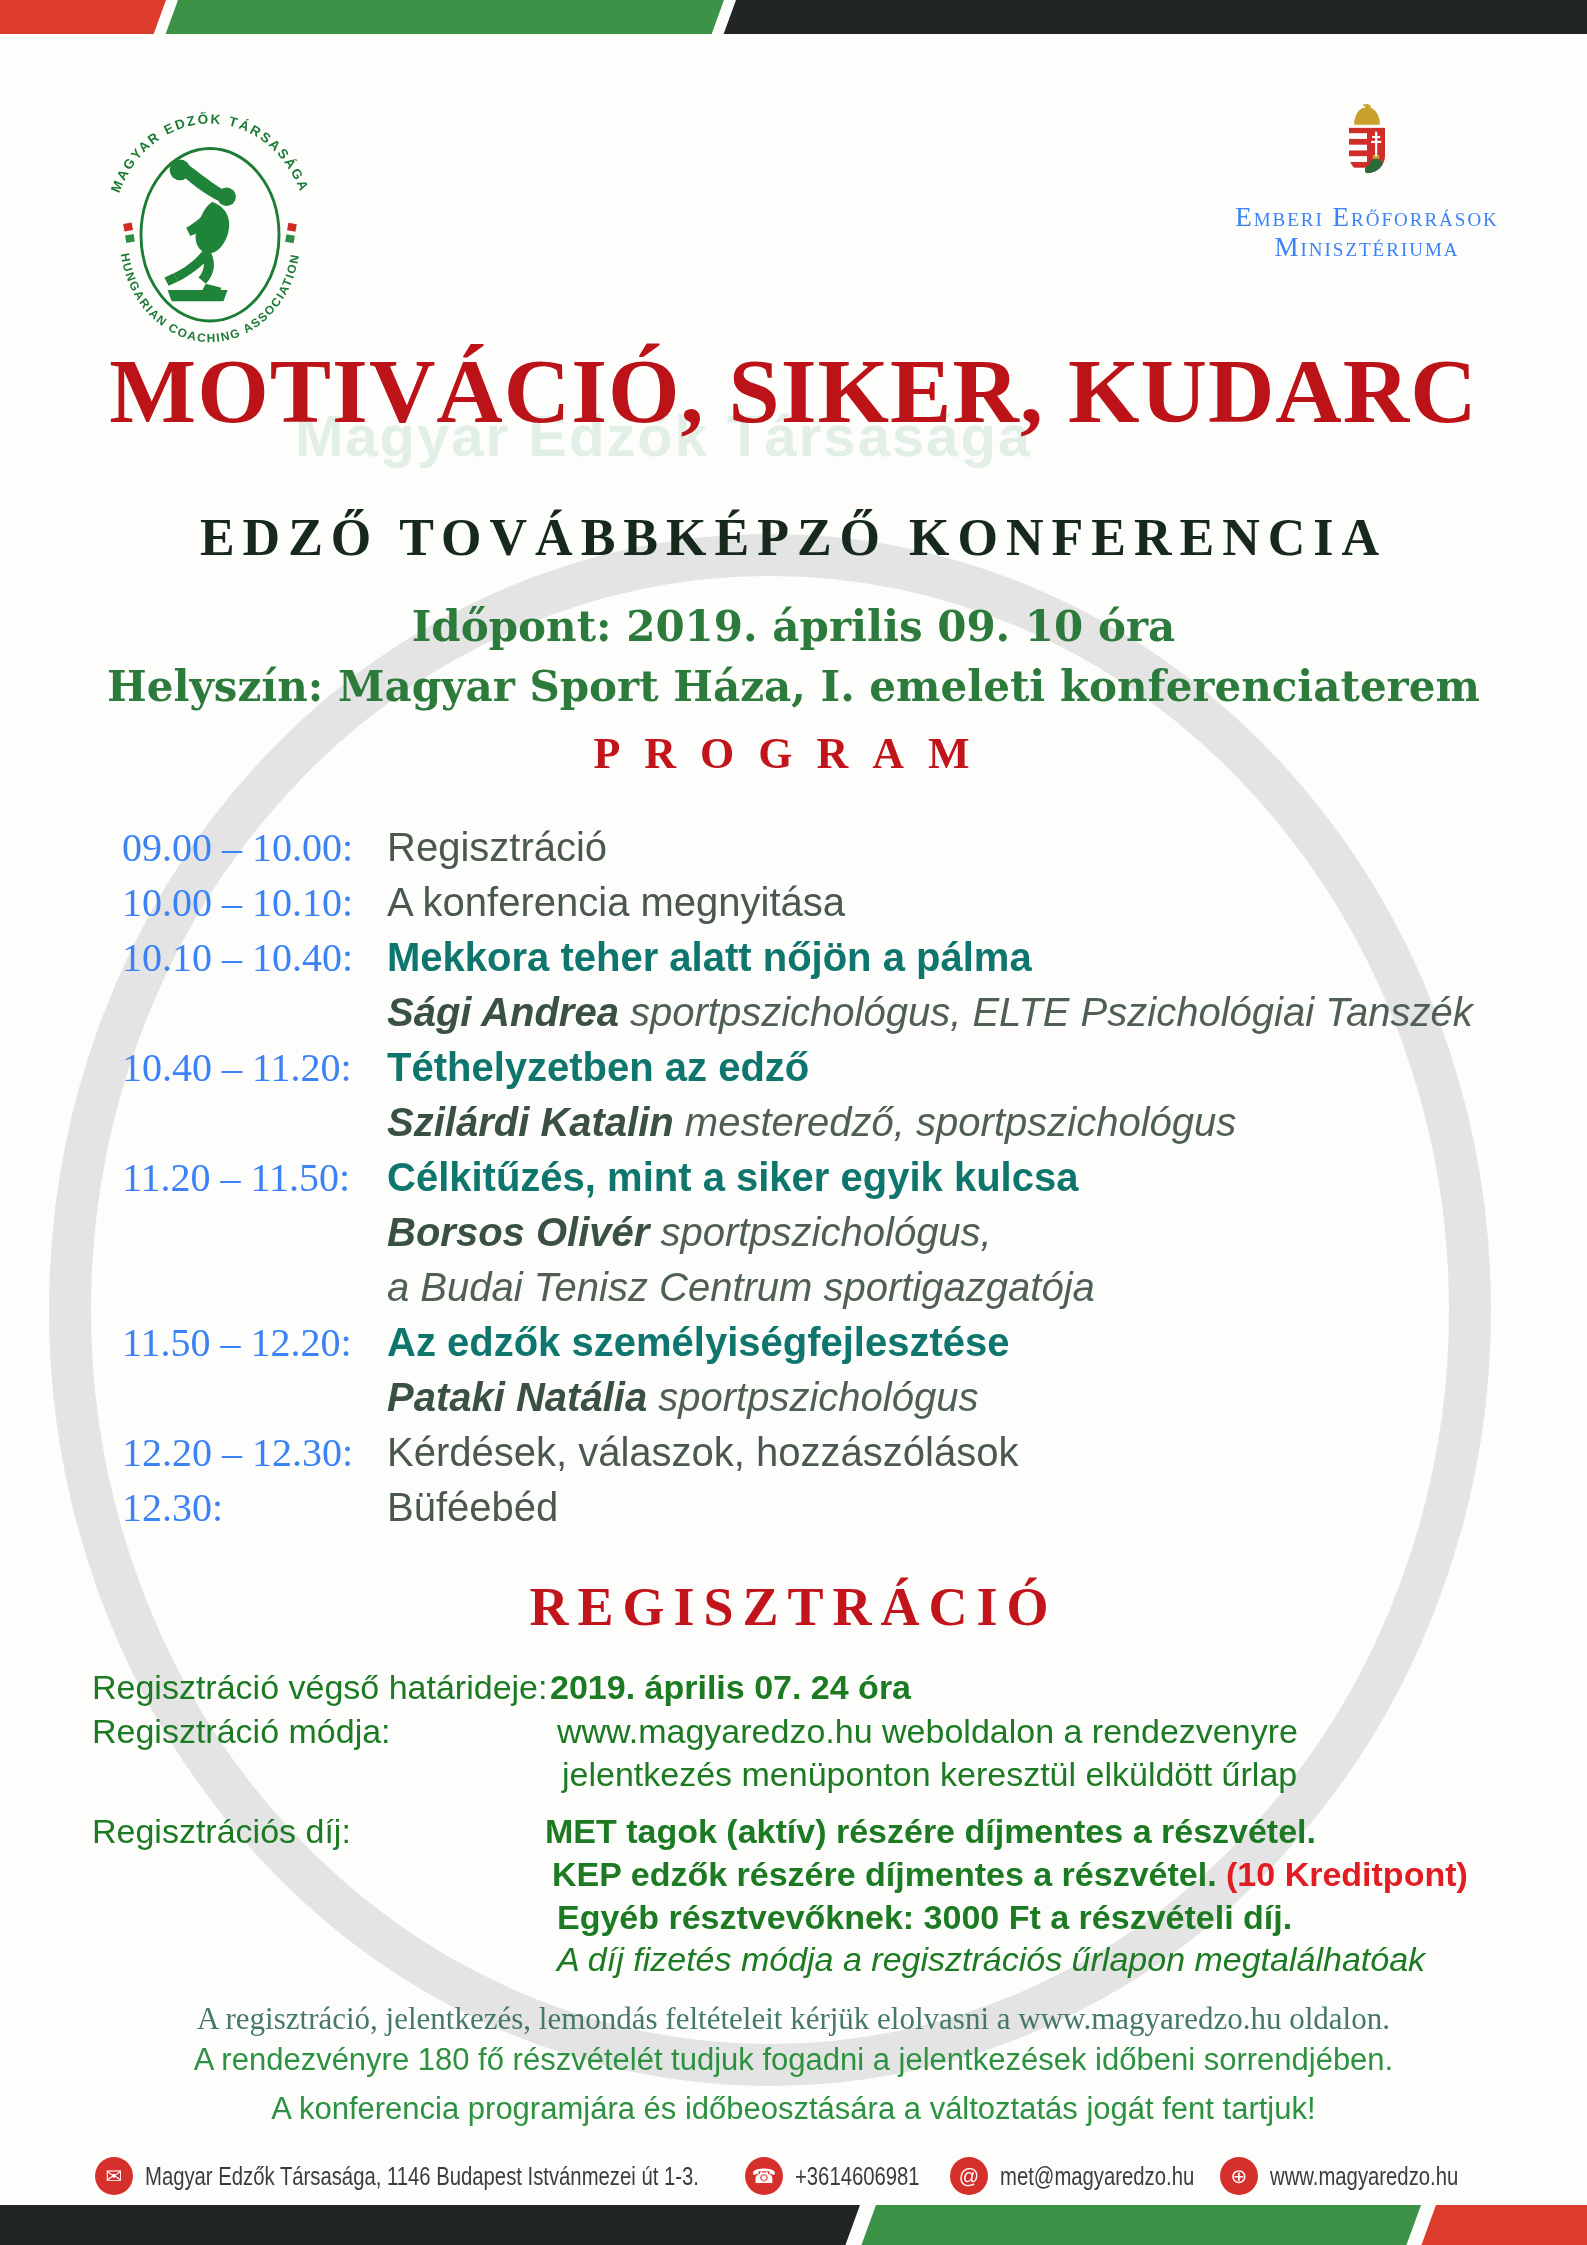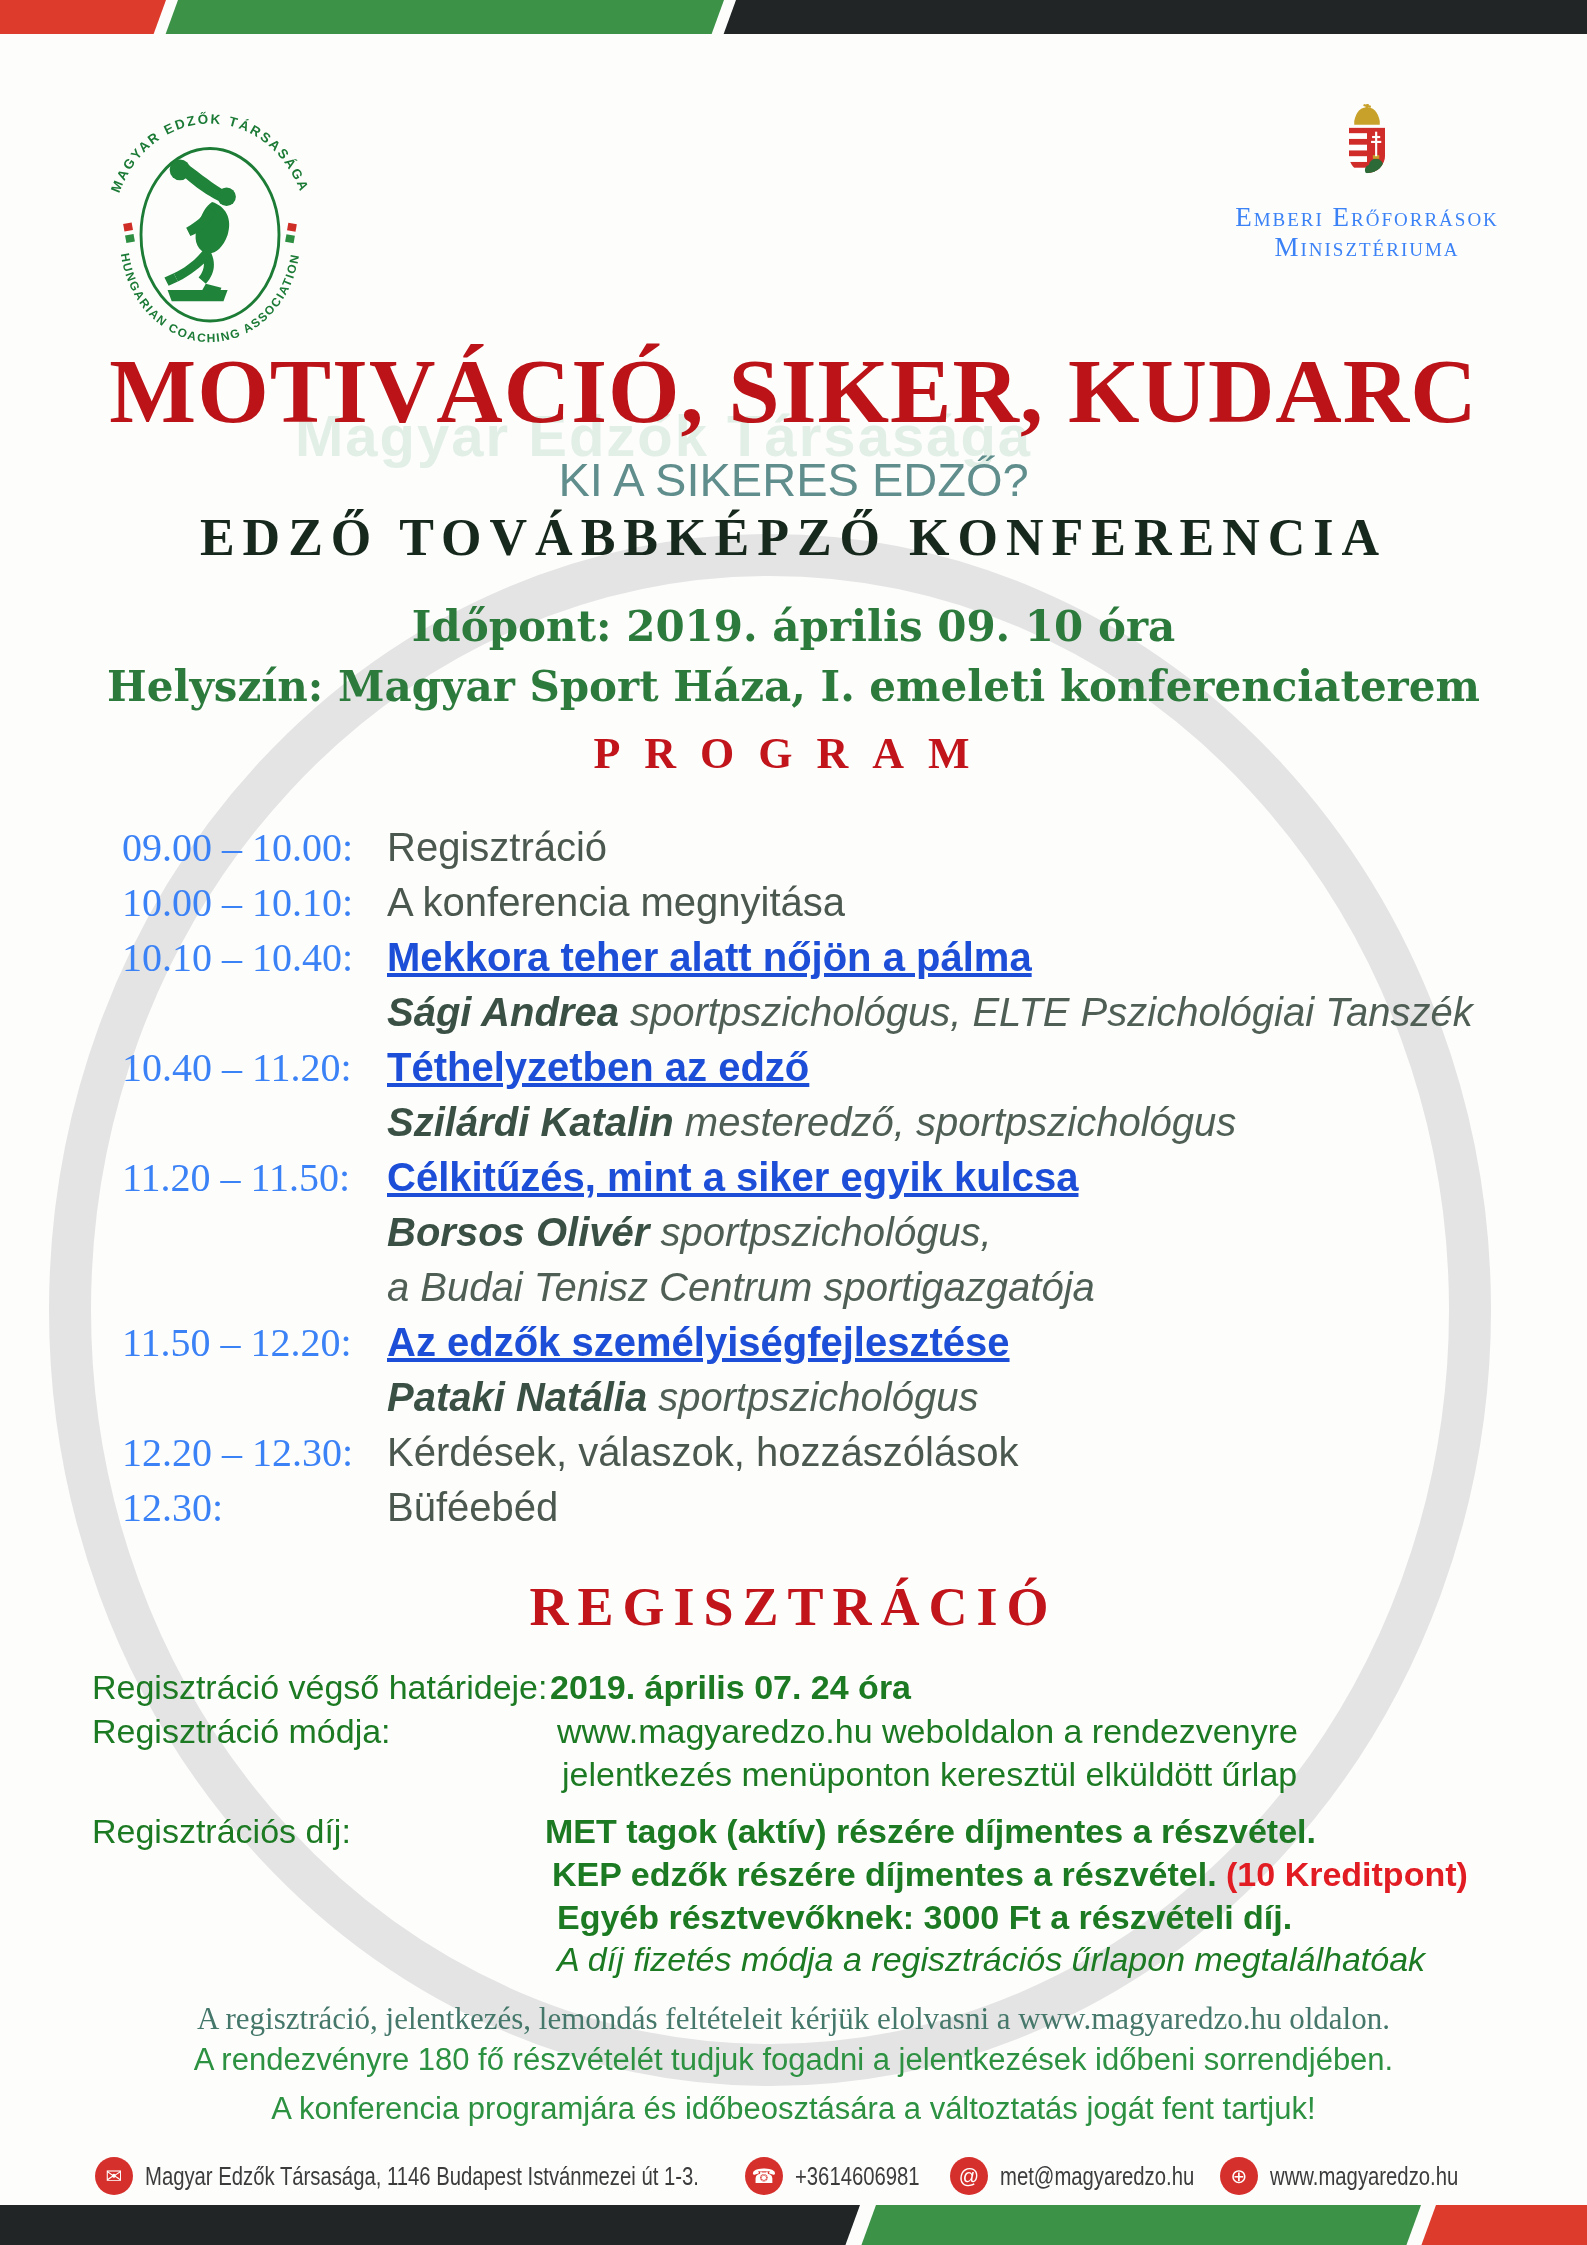--- a/index.html
+++ b/index.html
@@ -50,21 +50,21 @@
 
   
   .program-heading{position:absolute;top:728px;left:0;right:0;text-align:center;
                    font-family:"Liberation Serif",serif;font-weight:700;font-size:44px;
                    color:#c1151b;letter-spacing:24px;}
   .schedule{position:absolute;left:122px;top:820px;right:10px;}
   .prow{line-height:55px;font-size:40px;white-space:nowrap;color:#4b584f;}
   .ptime{display:inline-block;width:265px;color:#3b82f6;font-family:Liberation Serif, serif;}
   .pname{font-weight:700;font-style:italic;color:#3a5045;}
   .ptext{color:#4b584f;}
-  .ptext.red{color:#1d4ed8;font-weight:700;text-decoration:underline;}
+  .ptext.red{color:#0f766e;font-weight:700;}
   .prow.speaker .ptext{font-style:italic;color:#4f5f55;}
 
   
   .reg-heading{position:absolute;top:1576px;left:0;right:0;text-align:center;
                font-family:"Liberation Serif",serif;font-weight:700;font-size:54px;
                color:#c1151b;letter-spacing:9px;}
   .rline{position:absolute;left:92px;right:20px;font-size:34px;color:#1c7a23;white-space:nowrap;}
   .rvalue{position:absolute;}
   .bold{font-weight:700;}
   .italic{font-style:italic;}
@@ -168,21 +168,20 @@
         <rect x="37.6" y="26" width="2" height="23" fill="#ffffff"></rect>
         <rect x="34.8" y="30" width="7.6" height="2" fill="#ffffff"></rect>
         <rect x="33.8" y="34.6" width="9.6" height="2" fill="#ffffff"></rect>
       </g>
     </svg>
     <div class="ministry-line">Emberi Erőforrások</div>
     <div class="ministry-line">Minisztériuma</div>
   </div>
 
   <div class="main-title">MOTIVÁCIÓ, SIKER, KUDARC</div>
-  <div class="subtitle">KI A SIKERES EDZŐ?</div>
   <div class="conference">EDZŐ TOVÁBBKÉPZŐ KONFERENCIA</div>
   <div class="datetime">Időpont: 2019. április 09. 10 óra</div>
   <div class="venue">Helyszín: Magyar Sport Háza, I. emeleti konferenciaterem</div>
 
   <div class="program-heading">PROGRAM</div>
   <div class="schedule">
 
       <div class="prow">
         <span class="ptime">09.00 – 10.00:</span><span class="pname"></span><span class="ptext">Regisztráció</span>
       </div>

